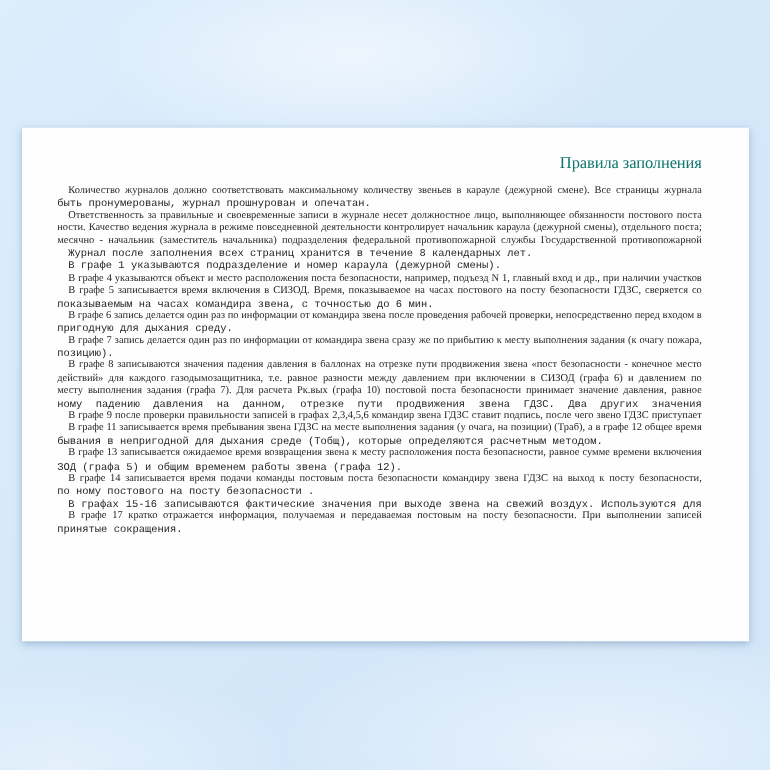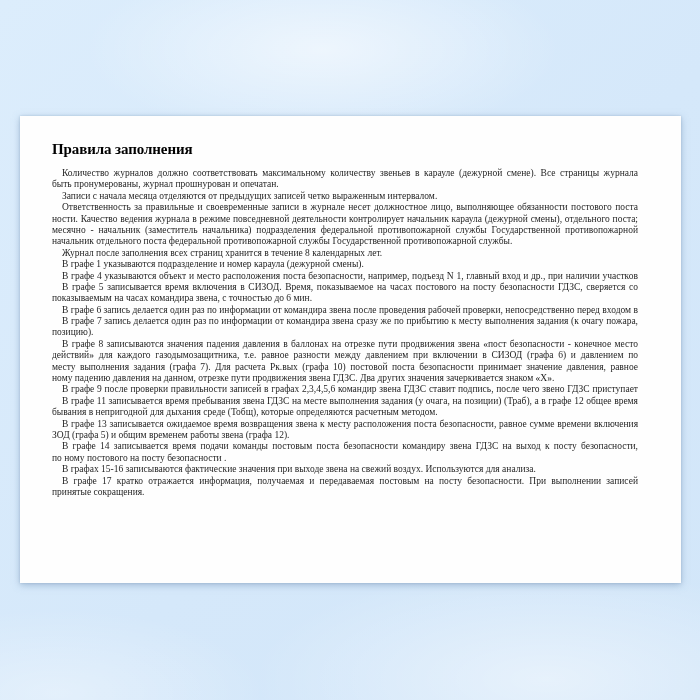--- a/index.html
+++ b/index.html
@@ -25,63 +25,62 @@
   }
   .page-inner {
     position: absolute;
     left: 32px;
     right: 43px;
     top: 25px;
   }
   .doc-title {
     margin: 0 0 11px 0;
     font-family: "Liberation Serif", "DejaVu Serif", serif;
-    font-weight: bold;
+    font-weight: normal;
     font-size: 15px;
     line-height: 16px;
-    text-align: left;
-    color: #000000;
+    text-align: right;
+    color: #0f766e;
     letter-spacing: -0.1px;
   }
   .doc-body {
     font-family: "Liberation Serif", "DejaVu Serif", serif;
     font-size: 9.5px;
     line-height: 11.4px;
     color: #1f1f1f;
   }
   .line {
     height: 11.4px;
     overflow: hidden;
     text-align: justify;
     text-align-last: justify;
   }
-  .line.para-last { text-align-last: left; }
+  .line.para-last { text-align-last: left; font-family: Liberation Mono, monospace; }
   .line.para-first { text-indent: 10px; }
 </style>
 </head>
 <body>
 
 <div class="scene">
   <div class="page" style="background: rgb(254, 254, 254);">
     <div class="page-inner">
       <h1 class="doc-title">Правила заполнения</h1>
       <div class="doc-body" id="doc-body" style="color: rgb(31, 31, 31);">
           <div class="line para-first">Количество журналов должно соответствовать максимальному количеству звеньев в карауле (дежурной смене). Все страницы журнала должны</div>
           <div class="line para-last">быть пронумерованы, журнал прошнурован и опечатан.</div>
-          <div class="line para-first para-last">Записи с начала месяца отделяются от предыдущих записей четко выраженным интервалом.</div>
           <div class="line para-first">Ответственность за правильные и своевременные записи в журнале несет должностное лицо, выполняющее обязанности постового поста безопас-</div>
           <div class="line">ности. Качество ведения журнала в режиме повседневной деятельности контролирует начальник караула (дежурной смены), отдельного поста; еже-</div>
           <div class="line">месячно - начальник (заместитель начальника) подразделения федеральной противопожарной службы Государственной противопожарной службы,</div>
-          <div class="line para-last">начальник отдельного поста федеральной противопожарной службы Государственной противопожарной службы.</div>
           <div class="line para-first para-last">Журнал после заполнения всех страниц хранится в течение 8 календарных лет.</div>
           <div class="line para-first para-last">В графе 1 указываются подразделение и номер караула (дежурной смены).</div>
           <div class="line para-first">В графе 4 указываются объект и место расположения поста безопасности, например, подъезд N 1, главный вход и др., при наличии участков туше-</div>
           <div class="line para-first">В графе 5 записывается время включения в СИЗОД. Время, показываемое на часах постового на посту безопасности ГДЗС, сверяется со временем,</div>
           <div class="line para-last">показываемым на часах командира звена, с точностью до 6 мин.</div>
           <div class="line para-first">В графе 6 запись делается один раз по информации от командира звена после проведения рабочей проверки, непосредственно перед входом в не-</div>
+          <div class="line para-last">пригодную для дыхания среду.</div>
           <div class="line para-first">В графе 7 запись делается один раз по информации от командира звена сразу же по прибытию к месту выполнения задания (к очагу пожара, на</div>
           <div class="line para-last">позицию).</div>
           <div class="line para-first">В графе 8 записываются значения падения давления в баллонах на отрезке пути продвижения звена «пост безопасности - конечное место ведения</div>
           <div class="line">действий» для каждого газодымозащитника, т.е. равное разности между давлением при включении в СИЗОД (графа 6) и давлением по прибытию к</div>
           <div class="line">месту выполнения задания (графа 7). Для расчета Рк.вых (графа 10) постовой поста безопасности принимает значение давления, равное максималь-</div>
           <div class="line para-last">ному падению давления на данном, отрезке пути продвижения звена ГДЗС. Два других значения зачеркивается знаком «Х».</div>
           <div class="line para-first">В графе 9 после проверки правильности записей в графах 2,3,4,5,6 командир звена ГДЗС ставит подпись, после чего звено ГДЗС приступает к вы-</div>
           <div class="line para-first">В графе 11 записывается время пребывания звена ГДЗС на месте выполнения задания (у очага, на позиции) (Траб), а в графе 12 общее время пре-</div>
           <div class="line para-last">бывания в непригодной для дыхания среде (Тобщ), которые определяются расчетным методом.</div>
           <div class="line para-first">В графе 13 записывается ожидаемое время возвращения звена к месту расположения поста безопасности, равное сумме времени включения в СИ-</div>

